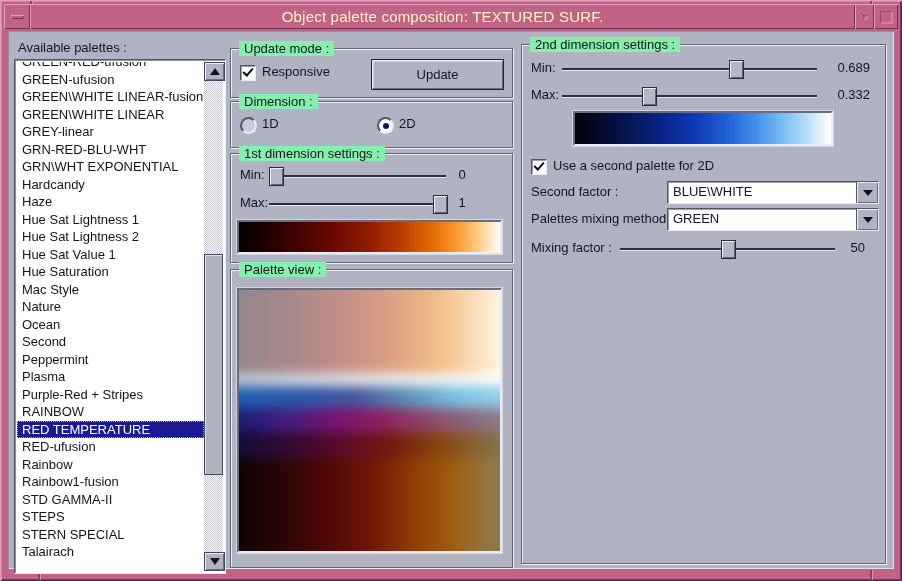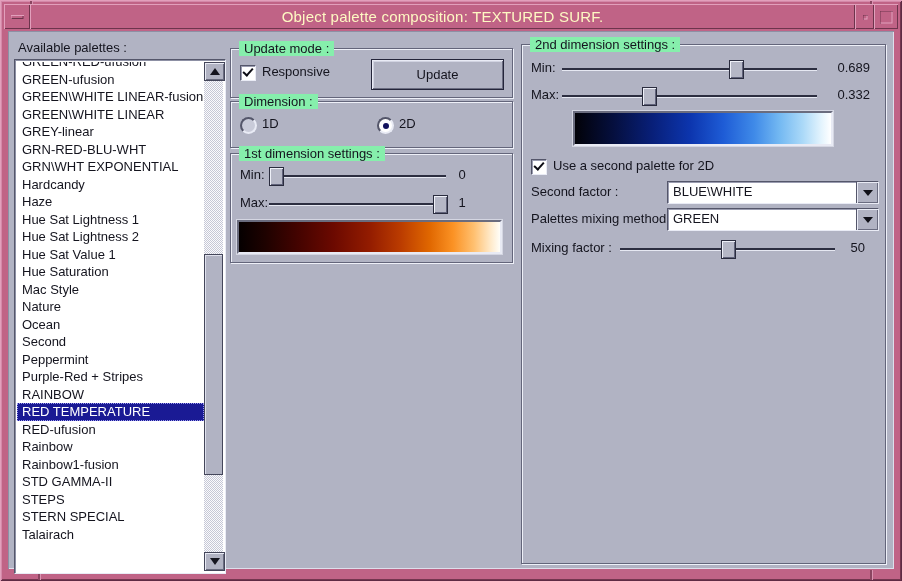--- a/index.html
+++ b/index.html
@@ -203,20 +203,21 @@
             <div class="list-item">Haze</div>
             <div class="list-item">Hue Sat Lightness 1</div>
             <div class="list-item">Hue Sat Lightness 2</div>
             <div class="list-item">Hue Sat Value 1</div>
             <div class="list-item">Hue Saturation</div>
             <div class="list-item">Mac Style</div>
             <div class="list-item">Nature</div>
             <div class="list-item">Ocean</div>
             <div class="list-item">Second</div>
             <div class="list-item">Peppermint</div>
+            <div class="list-item">Plasma</div>
             <div class="list-item">Purple-Red + Stripes</div>
             <div class="list-item">RAINBOW</div>
             <div class="list-item selected">RED TEMPERATURE</div>
             <div class="list-item">RED-ufusion</div>
             <div class="list-item">Rainbow</div>
             <div class="list-item">Rainbow1-fusion</div>
             <div class="list-item">STD GAMMA-II</div>
             <div class="list-item">STEPS</div>
             <div class="list-item">STERN SPECIAL</div>
             <div class="list-item">Talairach</div>
@@ -269,20 +270,33 @@
         <span class="lbl" style="left:9px;top:1px;">Max:</span>
         <div class="slider-track" style="left:38px;width:177px;">
           <div class="slider-thumb" style="left: calc(100% - 13px);"></div>
         </div>
         <span class="slider-val val-center" style="left:216px;width:30px;">1</span>
       </div>
 
       <div class="strip grad-1d" style="left:6px;top:66px;width:261px;height:30px;"></div>
     </div>
 
+    <div class="group" style="left:222px;top:238px;width:281px;height:297px;">
+      <div class="group-label">Palette view :</div>
+      <div class="strip palette2d" style="left:6px;top:18px;width:261px;height:261px;">
+        <div class="pv-wrap">
+          <div class="pv-r1"></div>
+            <div class="pv-r2"></div>
+            <div class="pv-r3"></div>
+          <div class="pv-r4"></div>
+            <div class="pv-r5"></div>
+            <div class="pv-r6"></div>
+        </div>
+      </div>
+    </div>
 
     <div class="group" style="left:513px;top:13px;width:363px;height:518px;">
       <div class="group-label">2nd dimension settings :</div>
 
       <div class="slider-row" style="left:0;top:14px;width:359px;">
         <span class="lbl" style="left:9px;top:1px;">Min:</span>
         <div class="slider-track" style="left:40px;width:255px;">
           <div class="slider-thumb" style="left: calc(68.9% - 9px);"></div>
         </div>
         <span class="slider-val val-right" style="left:300px;width:48px;">0.689</span>

